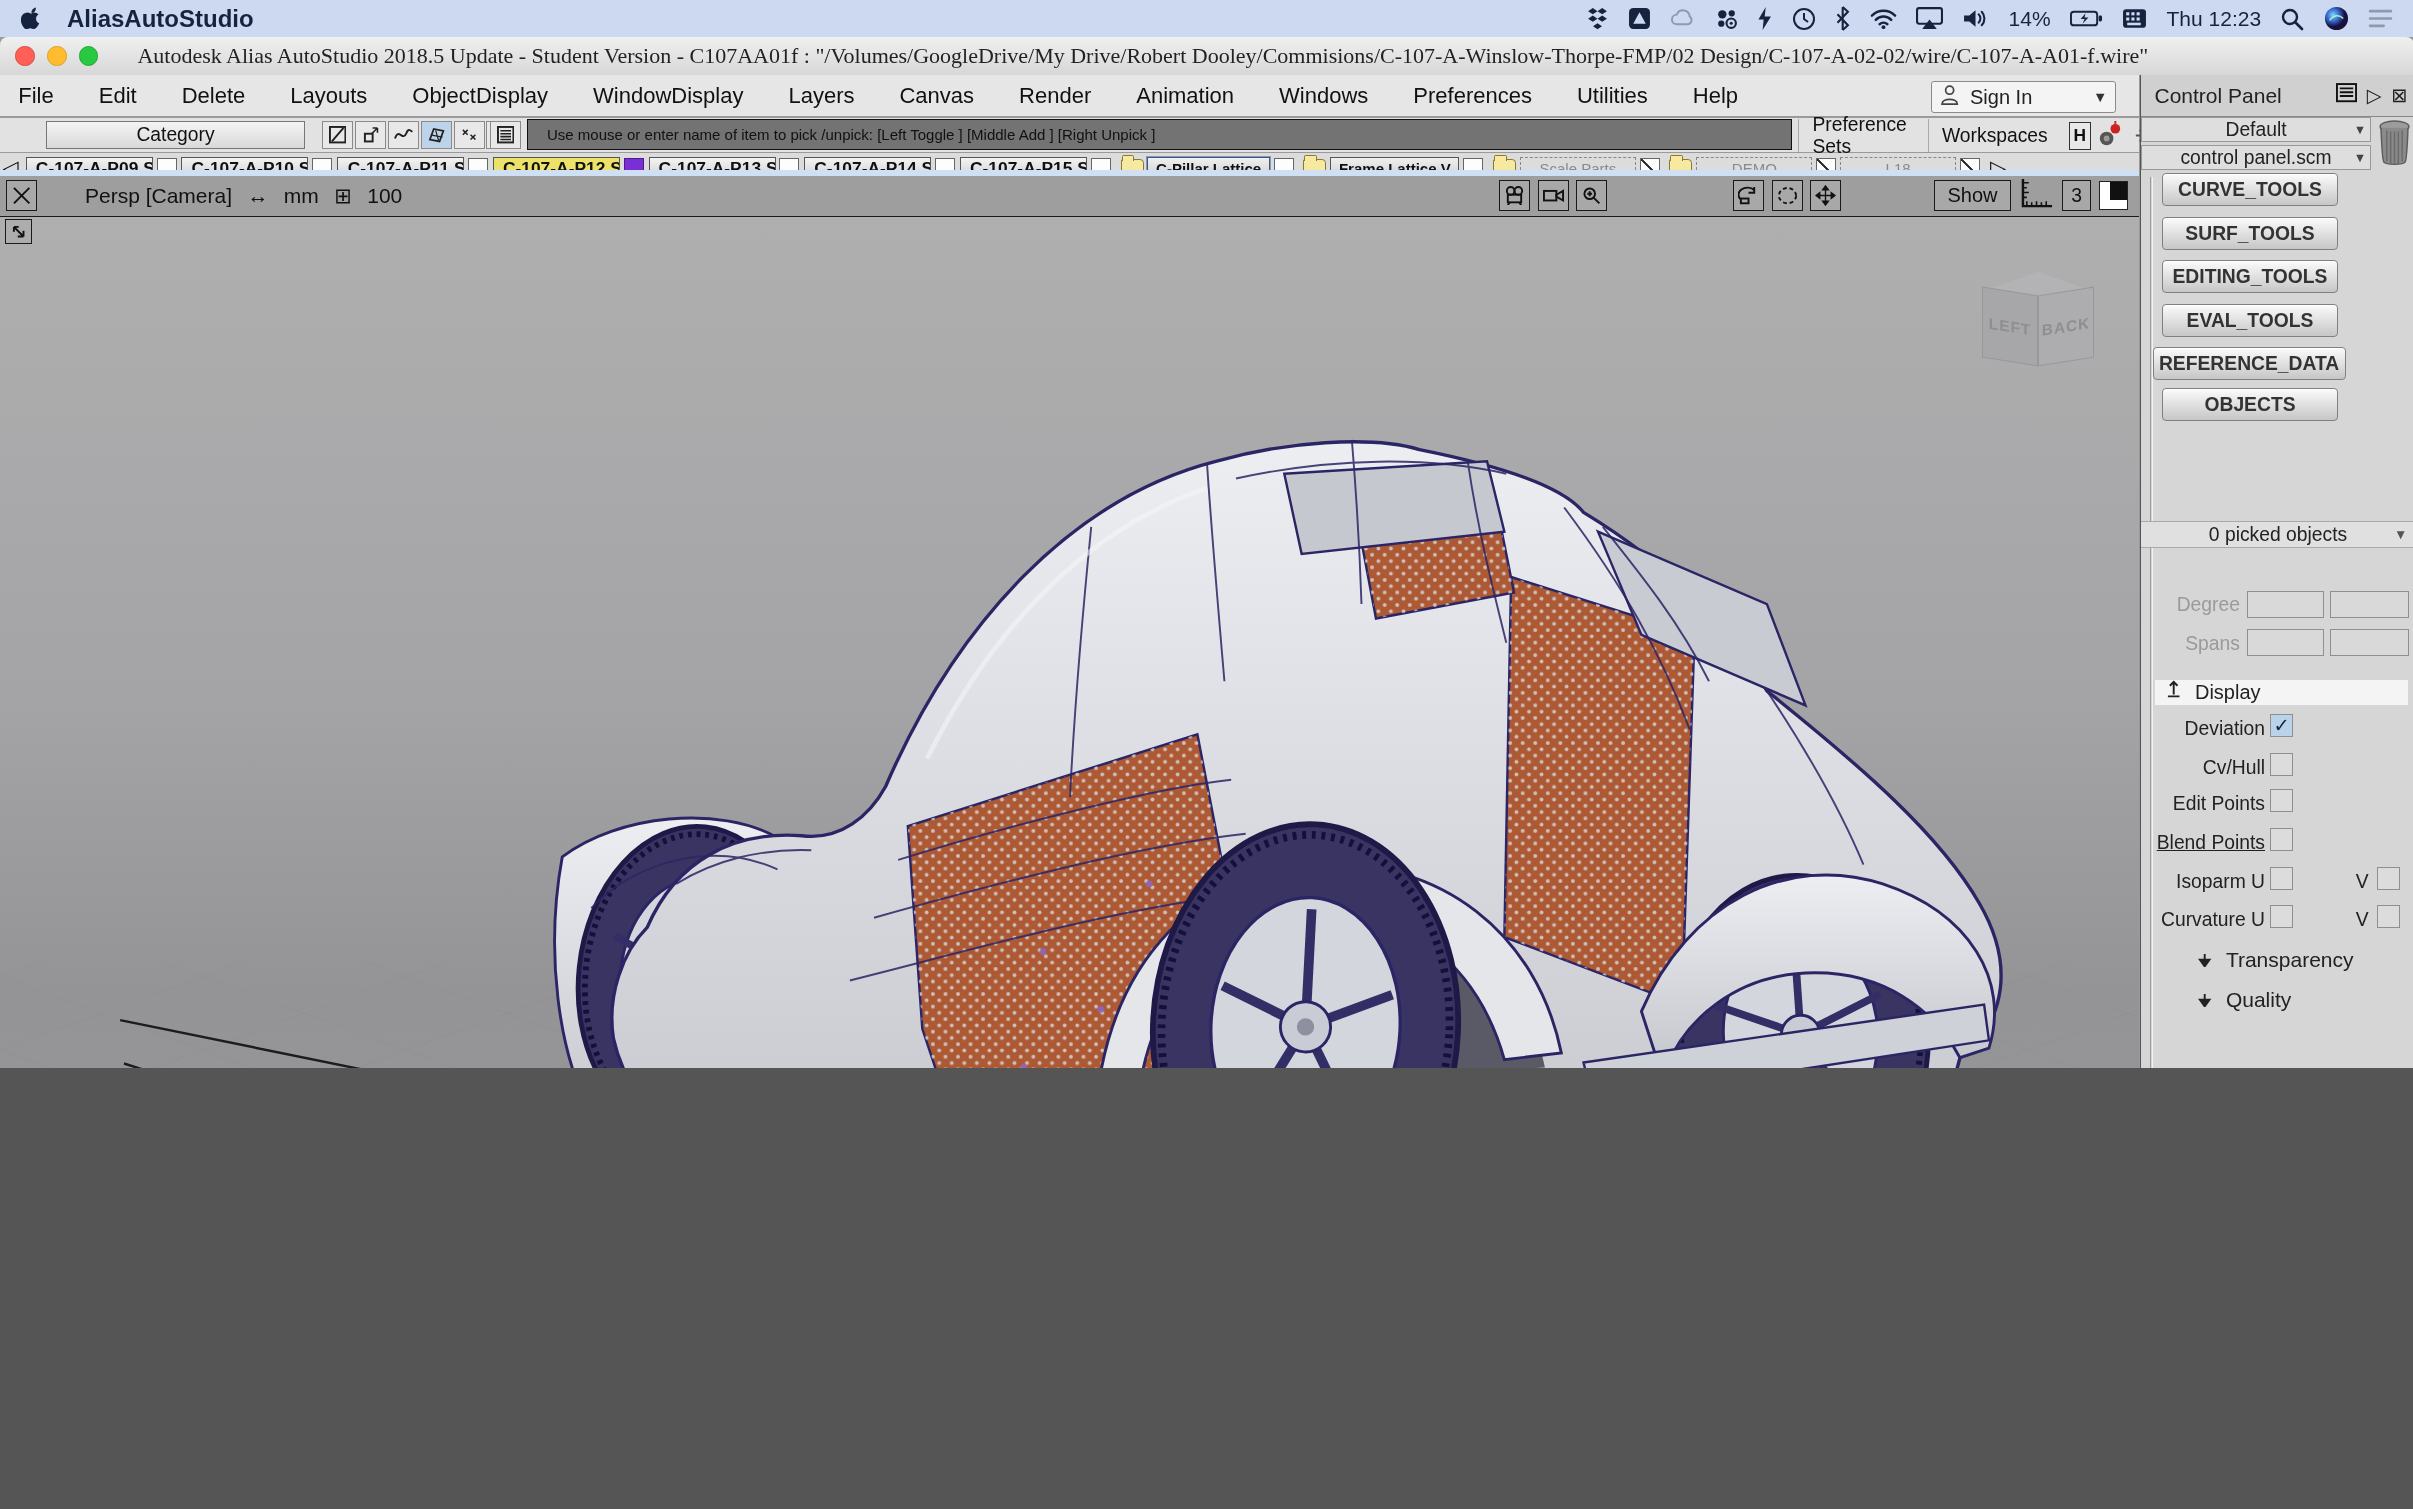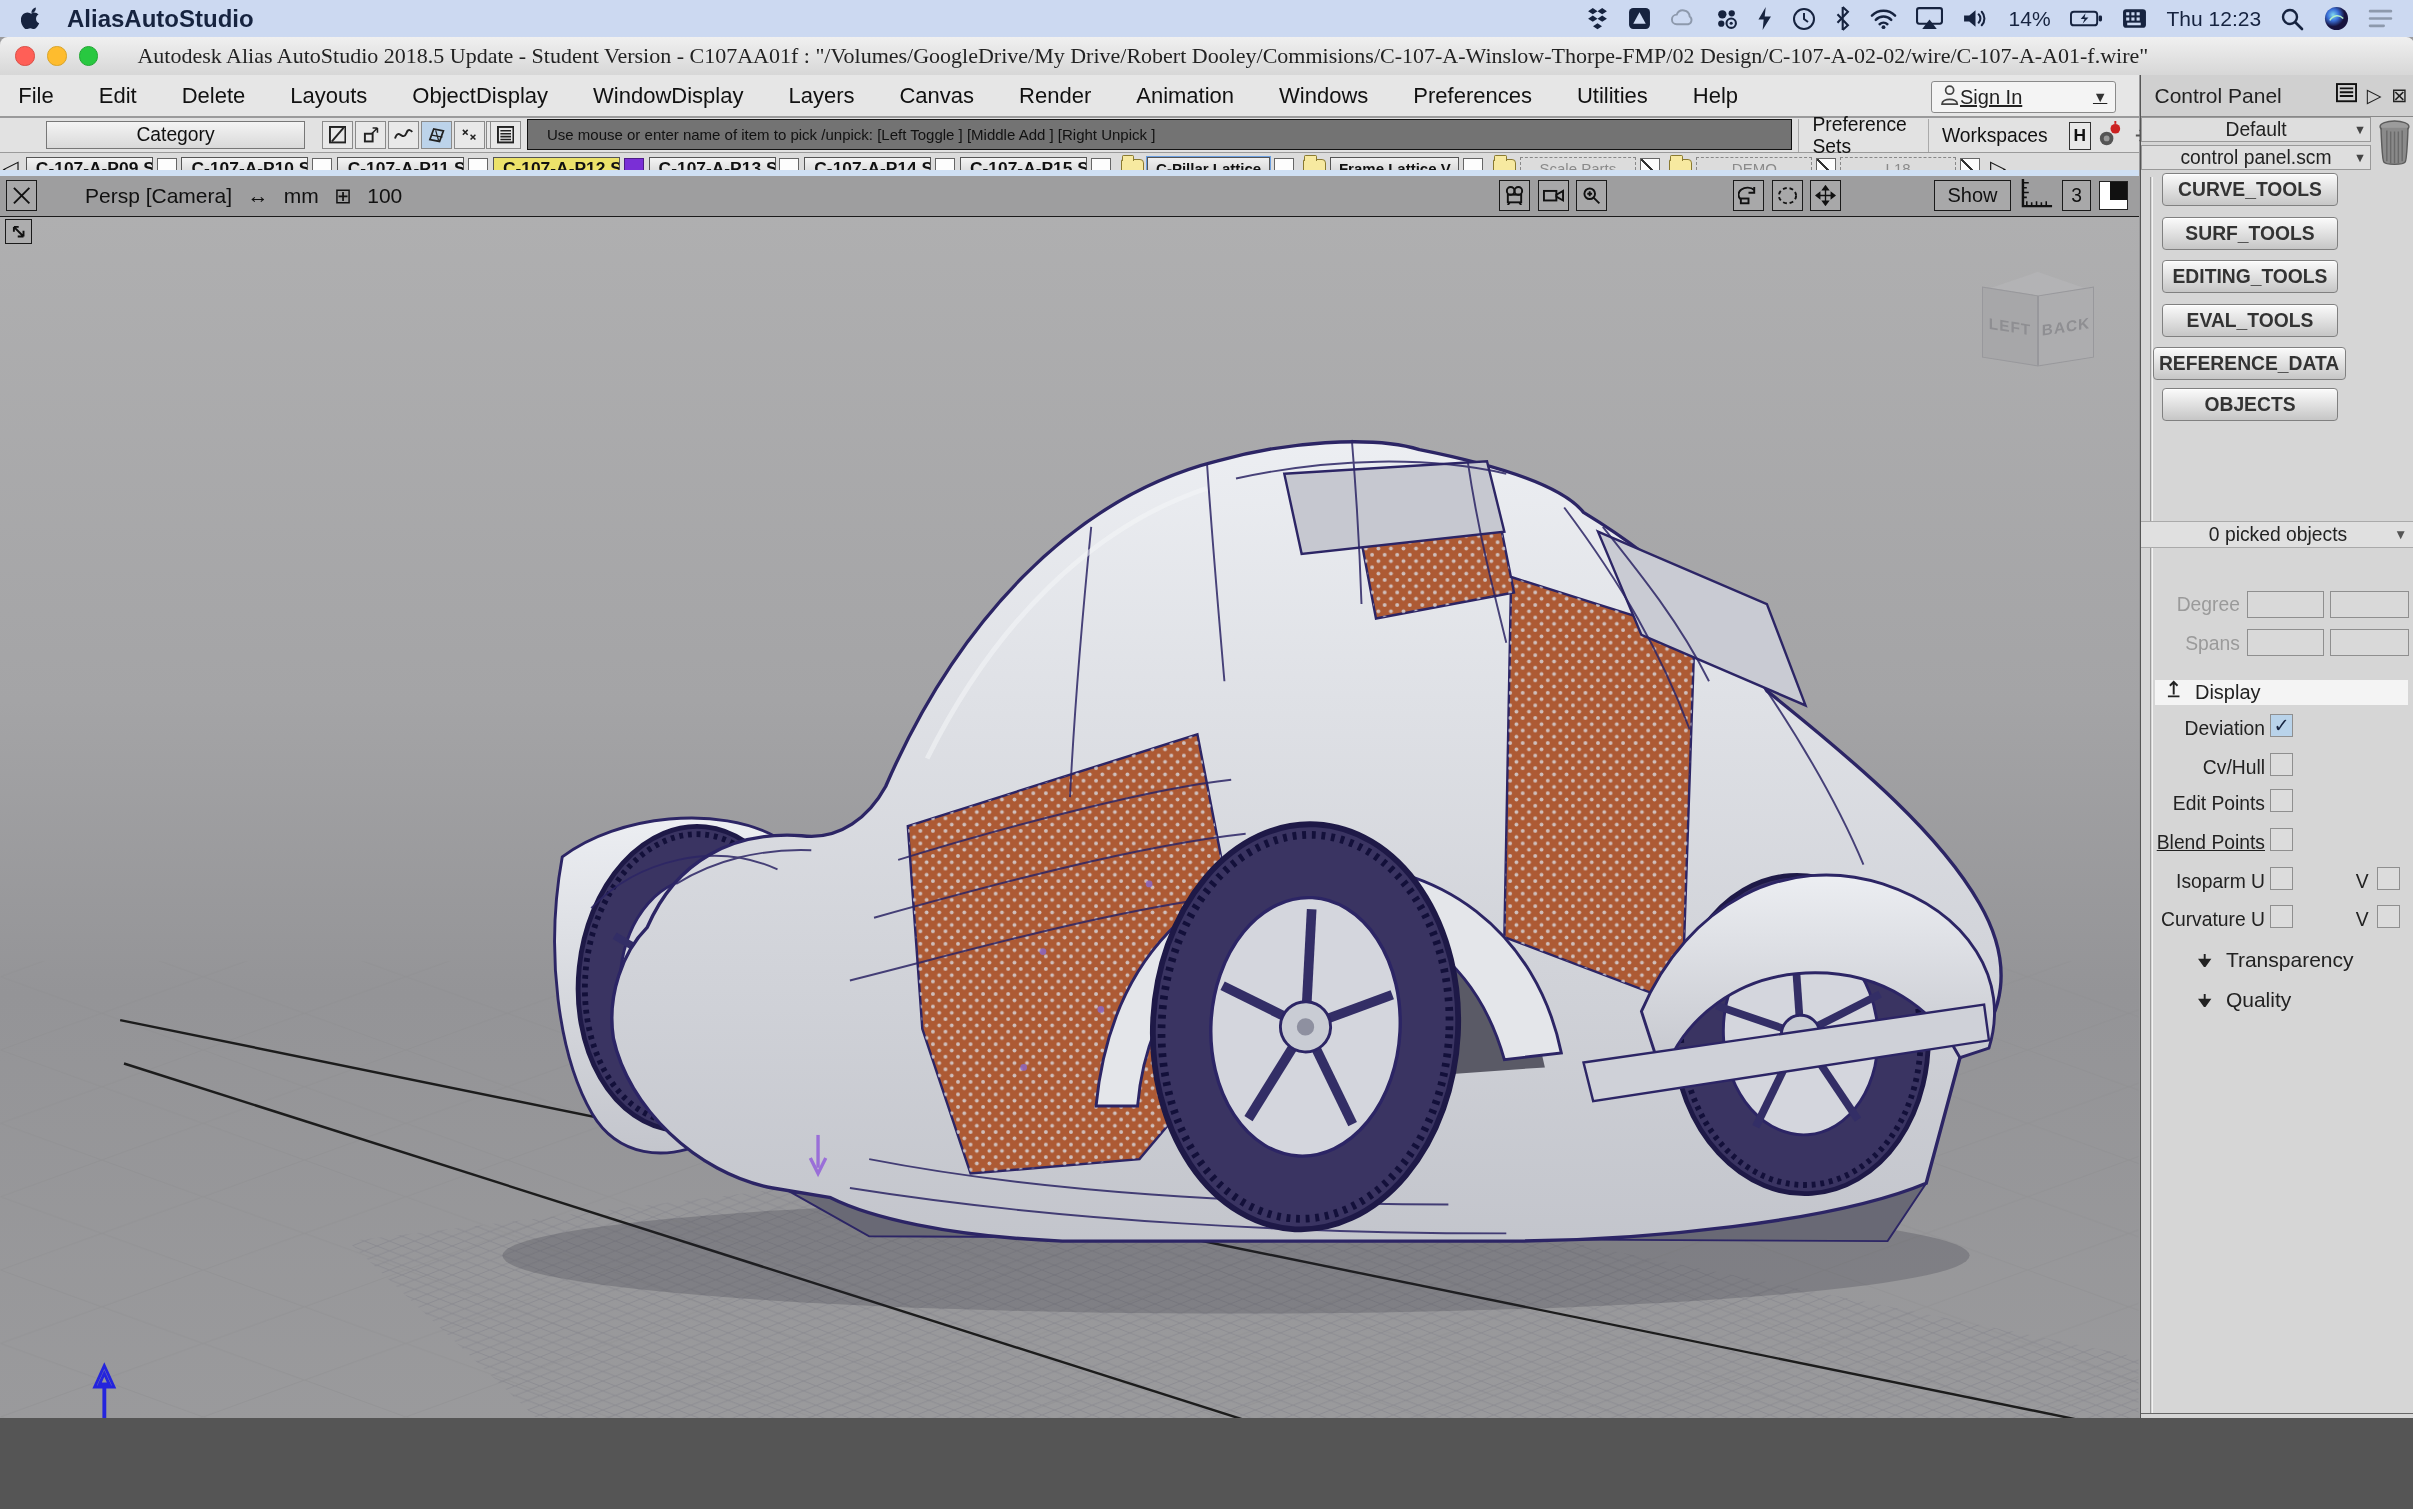--- a/index.html
+++ b/index.html
@@ -1,17 +1,17 @@
 <!DOCTYPE html>
 <html><head>
 <meta charset="utf-8">
 <style>
   html,body{margin:0;padding:0;background:#555;}
   *{box-sizing:border-box;}
-  .screen{position:relative;width:2414px;height:1418px;overflow:hidden;
+  .screen{position:relative;width:2414px;height:1068px;overflow:hidden;
     font-family:"Liberation Sans","DejaVu Sans",sans-serif;background:#9a9a9c;}
   .abs{position:absolute;}
 
   
   .macbar{left:0;top:0;width:2414px;height:37px;background:#ccd9f1;color:#16233f;
     display:flex;align-items:center;justify-content:space-between;padding:0 21px;}
   .macbar-left{display:flex;align-items:center;gap:25px;}
   .mac-app{font-weight:bold;font-size:24px;}
   .macbar-right{display:flex;align-items:center;gap:19.3px;}
   .mi{display:flex;align-items:center;color:#16233f;}
@@ -25,21 +25,21 @@
   .light{width:19.3px;height:19.3px;border-radius:50%;}
   .l-red{background:#ff5f57;border:1px solid #d94c43;}
   .l-yel{background:#febc2e;border:1px solid #d9a325;}
   .l-grn{background:#28c840;border:1px solid #22a734;}
   .wtitle{font-size:22px;color:#222;margin-left:39px;white-space:nowrap;font-family:Liberation Serif, serif;}
 
   
   .appmenu{left:0;top:75px;width:2139px;height:42px;background:#e6e6e6;border-bottom:1px solid #9a9a9a;
     display:flex;align-items:center;gap:45px;padding-left:18.3px;font-size:22px;color:#111;}
   .signin{left:1931px;top:81px;width:185px;height:32px;background:#f4f4f4;border:1px solid #8a8a8a;
-    border-radius:2.9px;display:flex;align-items:center;gap:1px;padding:0 7.7px;font-size:20px;color:#222;text-decoration:underline;}
+    border-radius:2.9px;display:flex;align-items:center;gap:11px;padding:0 7.7px;font-size:20px;color:#222;}
   .signin .caret{margin-left:auto;font-size:14.5px;color:#333;}
 
   
   .toolbar{left:0;top:118px;width:2139px;height:35px;background:#e2e2e2;border-bottom:1px solid #9a9a9a;
     display:flex;align-items:center;font-size:19.3px;color:#111;}
   .cat-btn{position:absolute;left:46px;top:2.9px;width:259px;height:28px;border:1px solid #777;
     background:linear-gradient(#f4f4f4,#d9d9d9);display:flex;align-items:center;justify-content:center;}
   .tb-icons{position:absolute;left:322px;top:2.9px;display:flex;gap:1.9px;}
   .tb-ic{width:31px;height:28px;border:1px solid #8a8a8a;background:#e8e8e8;display:flex;
     align-items:center;justify-content:center;font-size:14.5px;}

